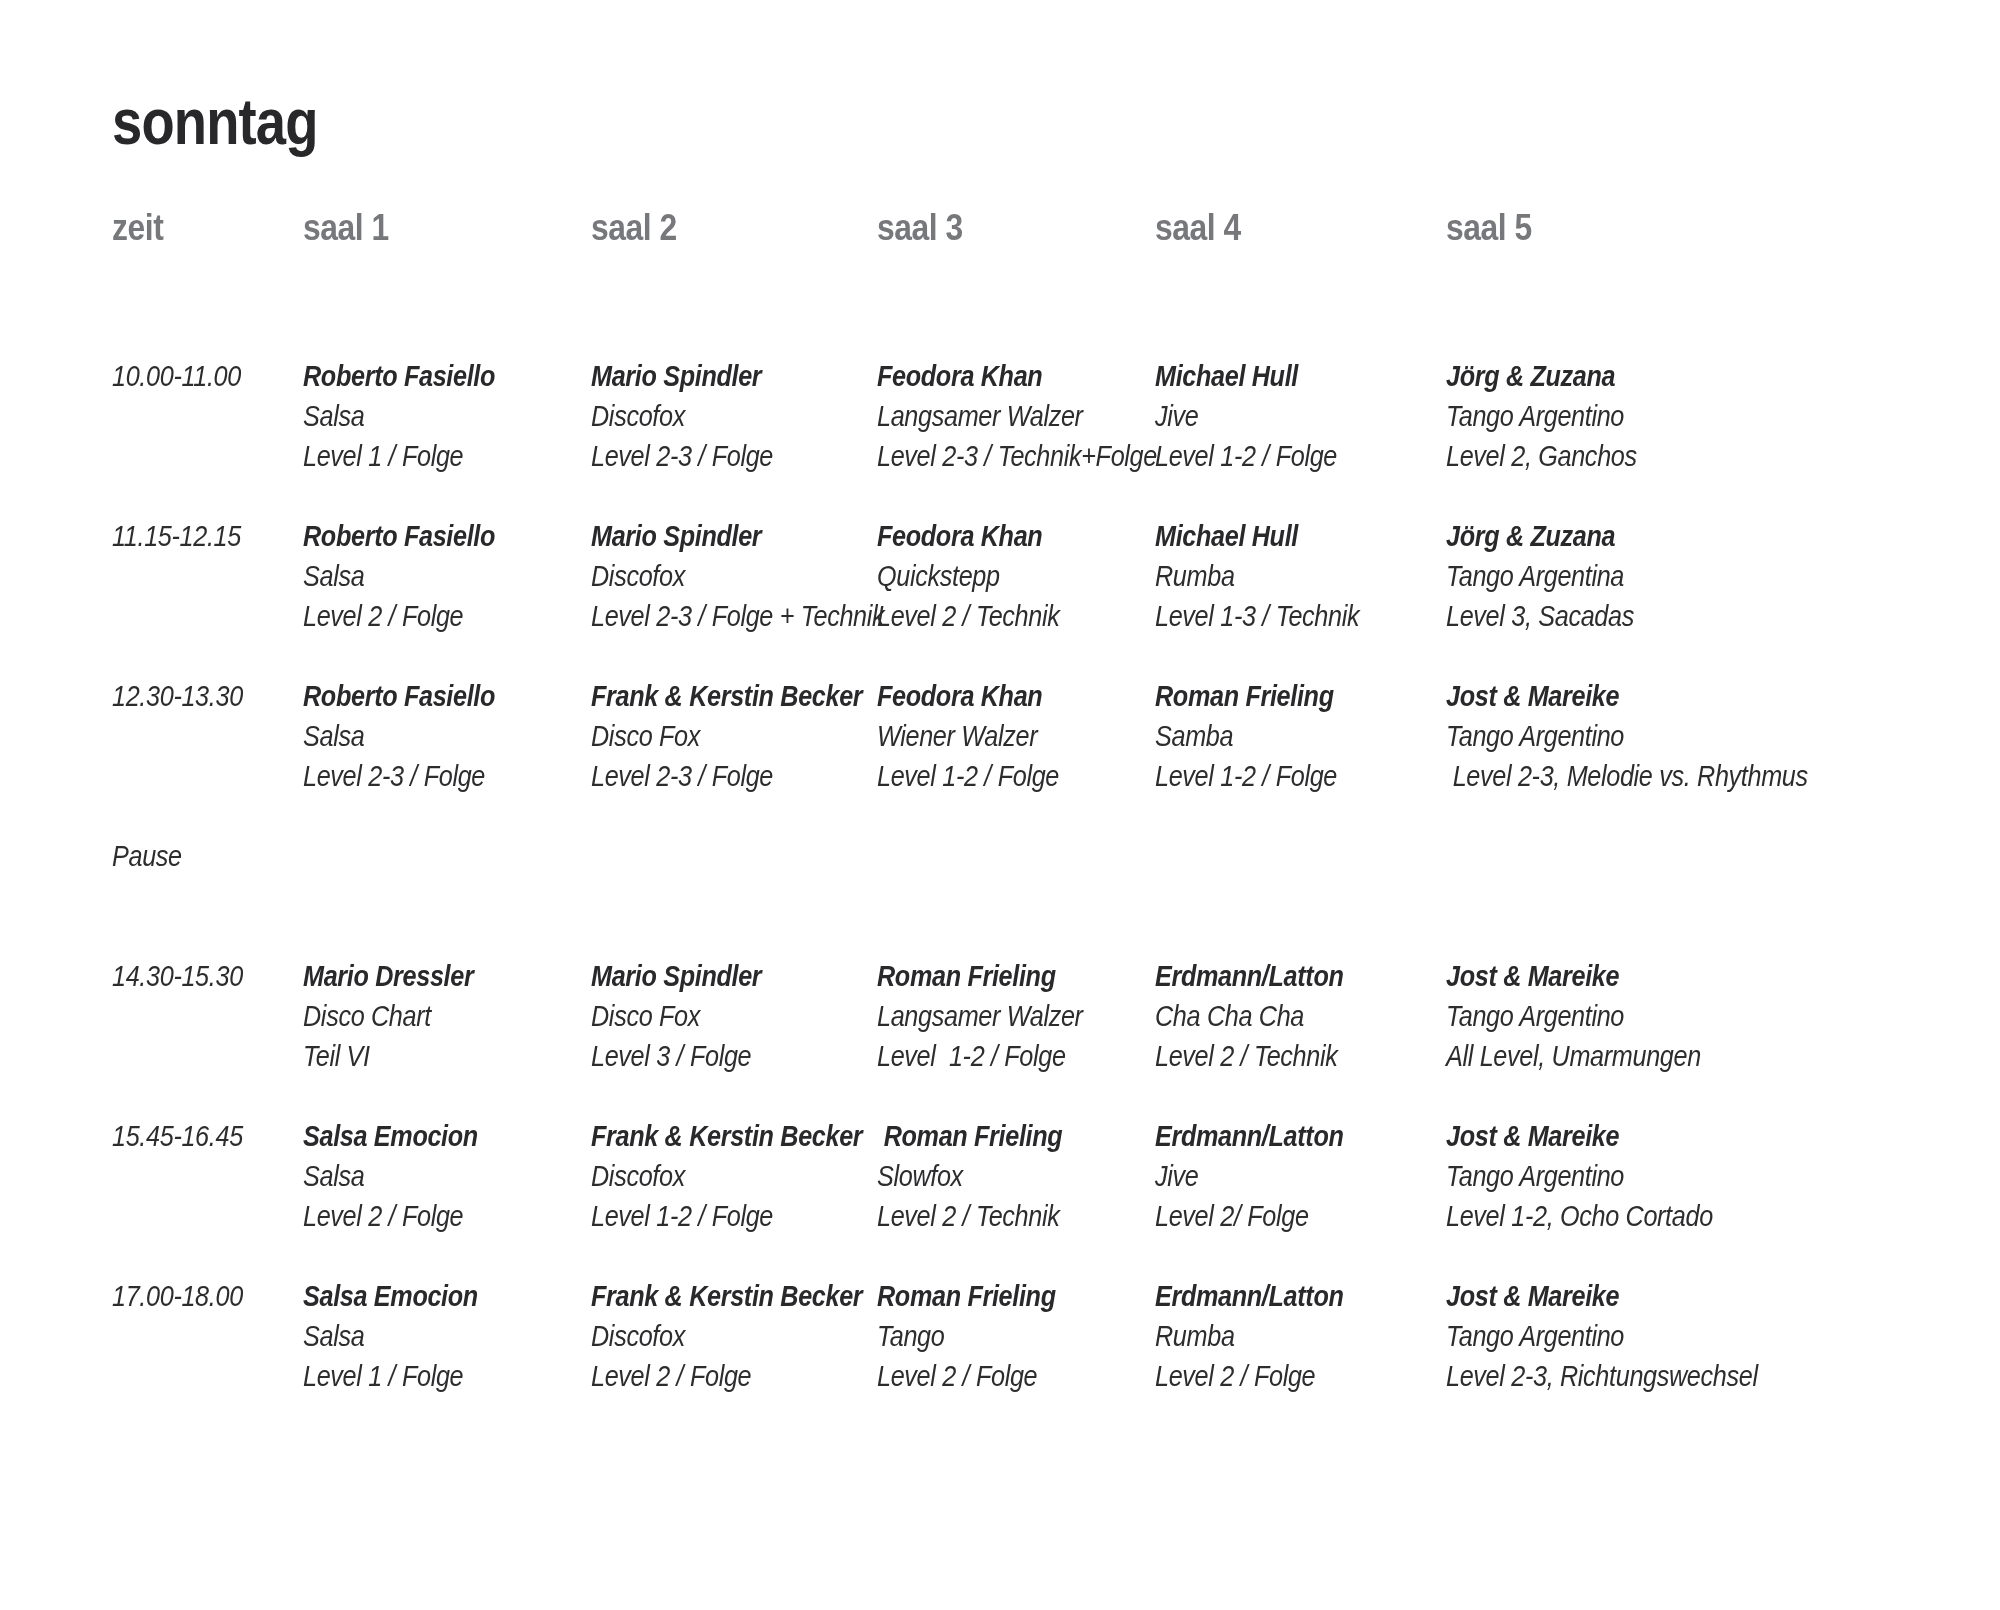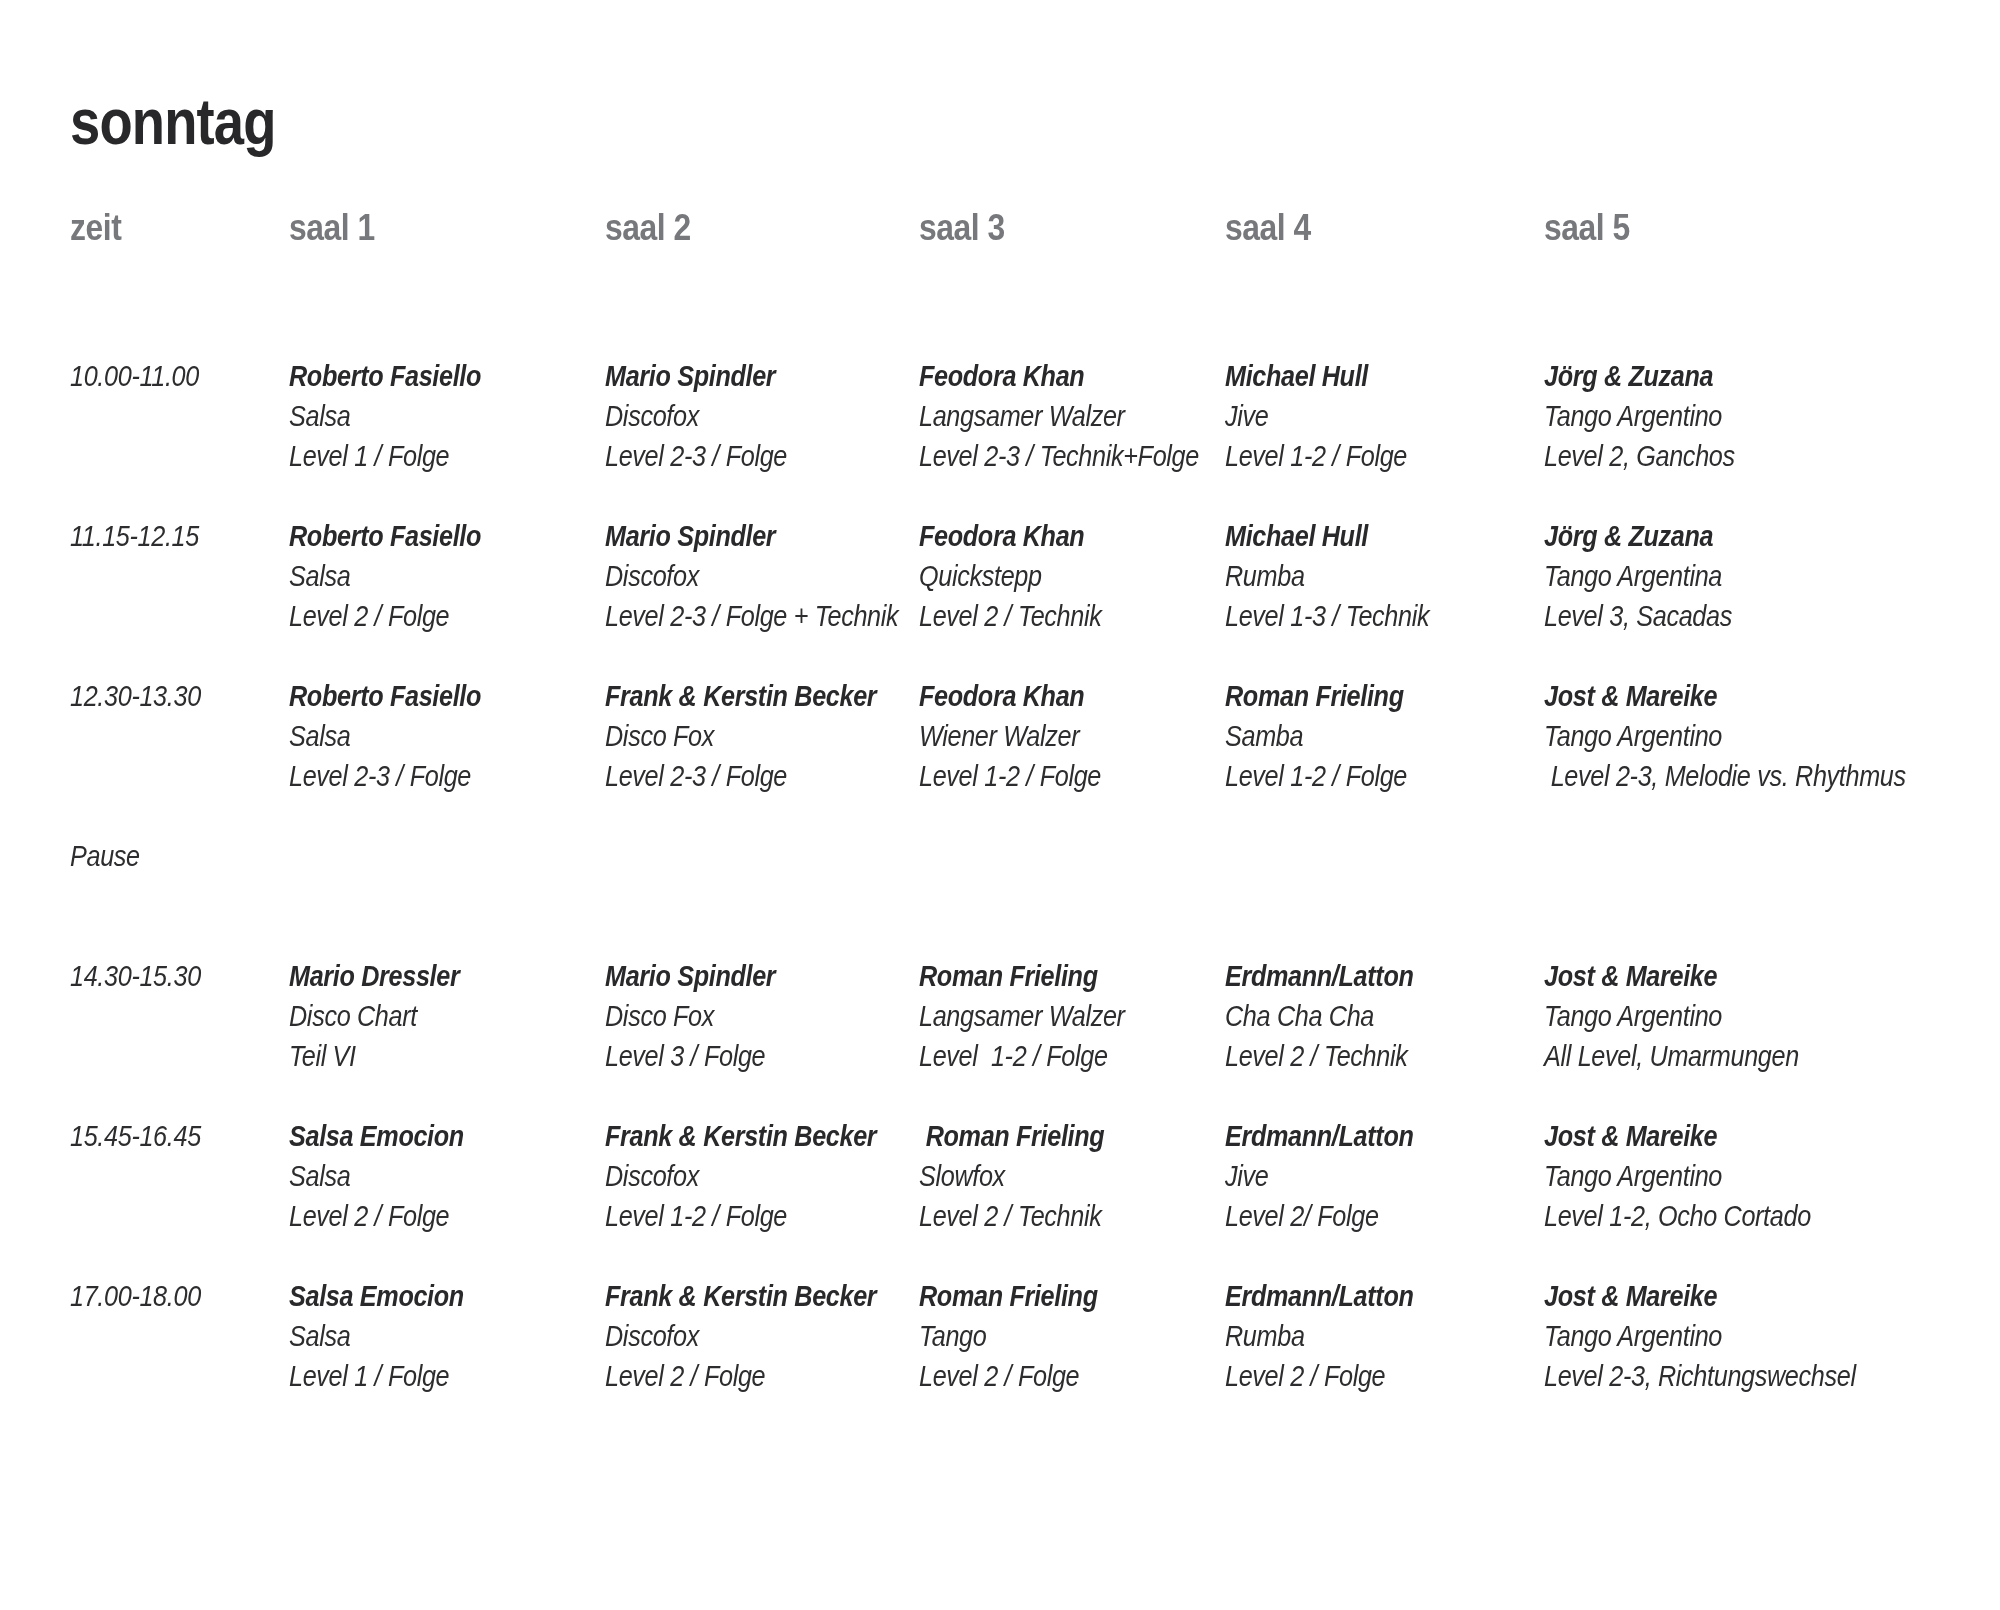--- a/index.html
+++ b/index.html
@@ -8,37 +8,36 @@
     background: #ffffff;
   }
   .page {
     position: relative;
     width: 2000px;
     height: 1610px;
     background: #ffffff;
     overflow: hidden;
     font-family: "Liberation Sans", sans-serif;
     box-sizing: border-box;
-    padding: 88px 0 0 70px;
+    padding: 88px 0 0 112px;
   }
   .title {
     font-size: 64px;
     line-height: 68px;
     font-weight: bold;
     color: #28282a;
     letter-spacing: -1px;
     transform: scaleX(0.85);
     transform-origin: 0 50%;
     white-space: pre;
   }
   .schedule-row {
     display: grid;
     grid-template-columns: 191px 288px 286px 278px 291px auto;
     align-items: start;
-    gap: 28px;
   }
   .header-row {
     margin-top: 52px;
   }
   .header-cell {
     font-size: 37px;
     line-height: 40px;
     font-weight: bold;
     color: #77787b;
     letter-spacing: -0.5px;

